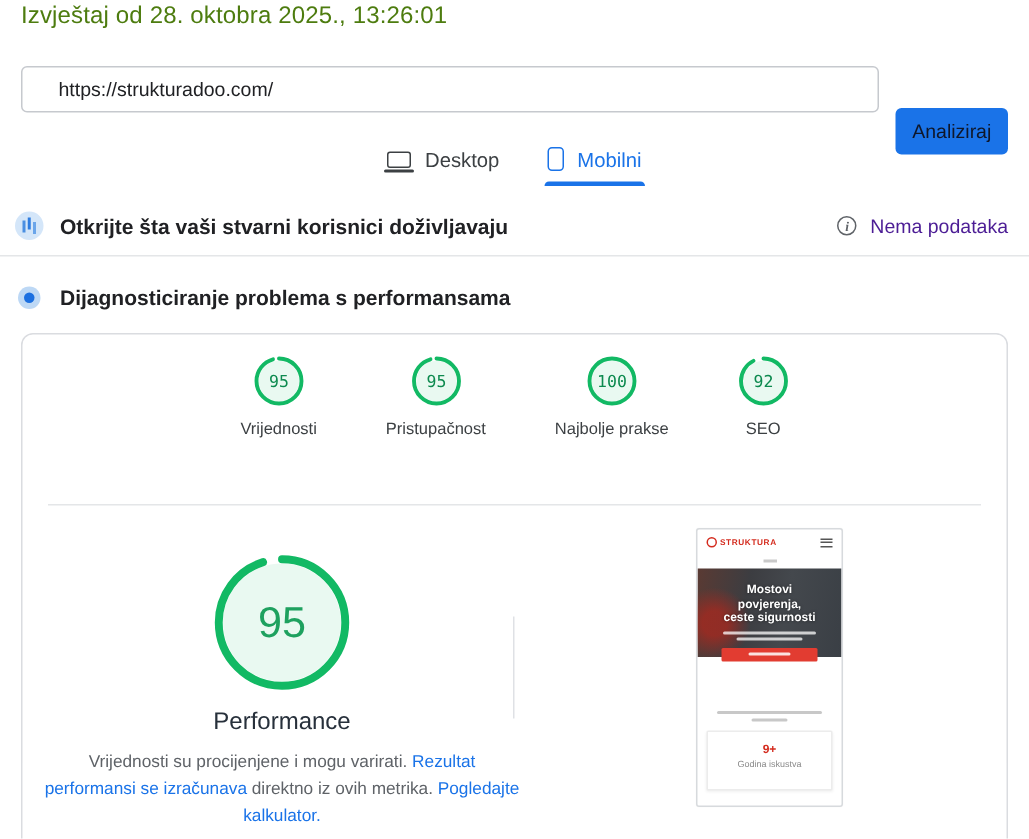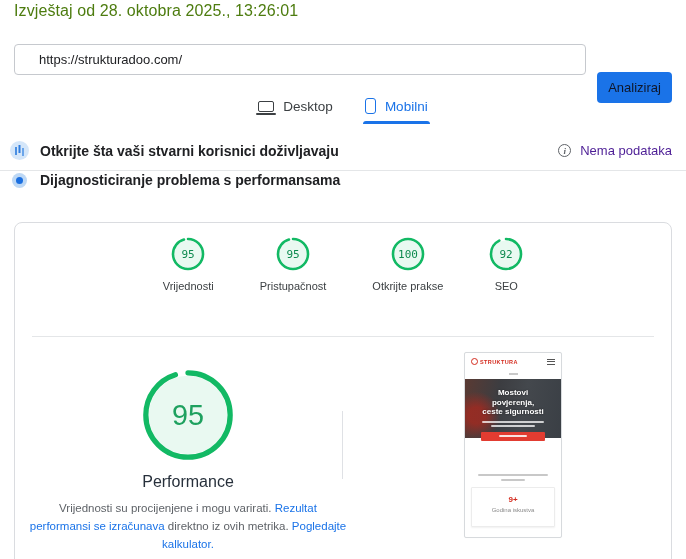--- a/index.html
+++ b/index.html
@@ -25,21 +25,21 @@
   .tab { display:flex; align-items:center; gap:9px; font-size:13.5px; padding:4px 2px 10px 2px; cursor:pointer; position:relative; }
   .tab.active { color:#1a73e8; }
   .tab.inactive { color:#3c4043; }
   .tab.active::after { content:""; position:absolute; left:0; right:0; bottom:0; height:3px; background:#1a73e8; border-radius:3px 3px 0 0; }
   .icon-phone { width:11px; height:16px; border:1.7px solid #1a73e8; border-radius:3px; display:inline-block; }
   .icon-laptop { width:16px; height:11px; border:1.7px solid #3c4043; border-radius:2px; display:inline-block; position:relative; }
   .icon-laptop::after { content:""; position:absolute; left:-3px; right:-3px; bottom:-4px; height:2px; background:#3c4043; border-radius:1px; }
   
   .section-row { position:absolute; left:10px; right:14px; display:flex; align-items:center; }
   .row-field { top:141px; justify-content:space-between; }
-  .row-diag { top:172px;text-align:center; }
+  .row-diag { top:190px;text-align:center; }
   .row-left { display:flex; align-items:center; gap:11px; }
   .section-title { font-size:14px; font-weight:700; color:#202124; }
   .icon-users {
     width:19px; height:19px; border-radius:50%;
     background:#d4e6f9; position:relative; flex:0 0 auto;
   }
   .icon-users::after { content:""; position:absolute; left:5px; top:6px; width:2.4px; height:8px; background:#4a8fe2;
      box-shadow:3.5px -2px 0 #2f7de0, 7px 1px 0 #6aa5ea; }
   .icon-speed {
     width:15px; height:15px; border-radius:50%;
@@ -158,21 +158,21 @@
         <text class="gauge-num" x="17" y="21" text-anchor="middle">95</text>
       </svg>
       <span class="glabel">Pristupačnost</span>
     </div>
     <div class="gauge-item">
       <svg width="34" height="34" viewBox="0 0 34 34">
         <circle cx="17" cy="17" r="13.5" fill="#e9f9f1"></circle>
         <circle class="arc" cx="17" cy="17" r="15" fill="none" stroke="#12b964" stroke-width="2.6" stroke-linecap="round" transform="rotate(-90 17 17)" stroke-dasharray="94.24777960769379 94.24777960769379"></circle>
         <text class="gauge-num" x="17" y="21" text-anchor="middle">100</text>
       </svg>
-      <span class="glabel">Otkrijte prakse</span>
+      <span class="glabel">Najbolje prakse</span>
     </div>
     <div class="gauge-item">
       <svg width="34" height="34" viewBox="0 0 34 34">
         <circle cx="17" cy="17" r="13.5" fill="#e9f9f1"></circle>
         <circle class="arc" cx="17" cy="17" r="15" fill="none" stroke="#12b964" stroke-width="2.6" stroke-linecap="round" transform="rotate(-90 17 17)" stroke-dasharray="86.70795723907828 94.24777960769379"></circle>
         <text class="gauge-num" x="17" y="21" text-anchor="middle">92</text>
       </svg>
       <span class="glabel">SEO</span>
     </div>
   </div>

